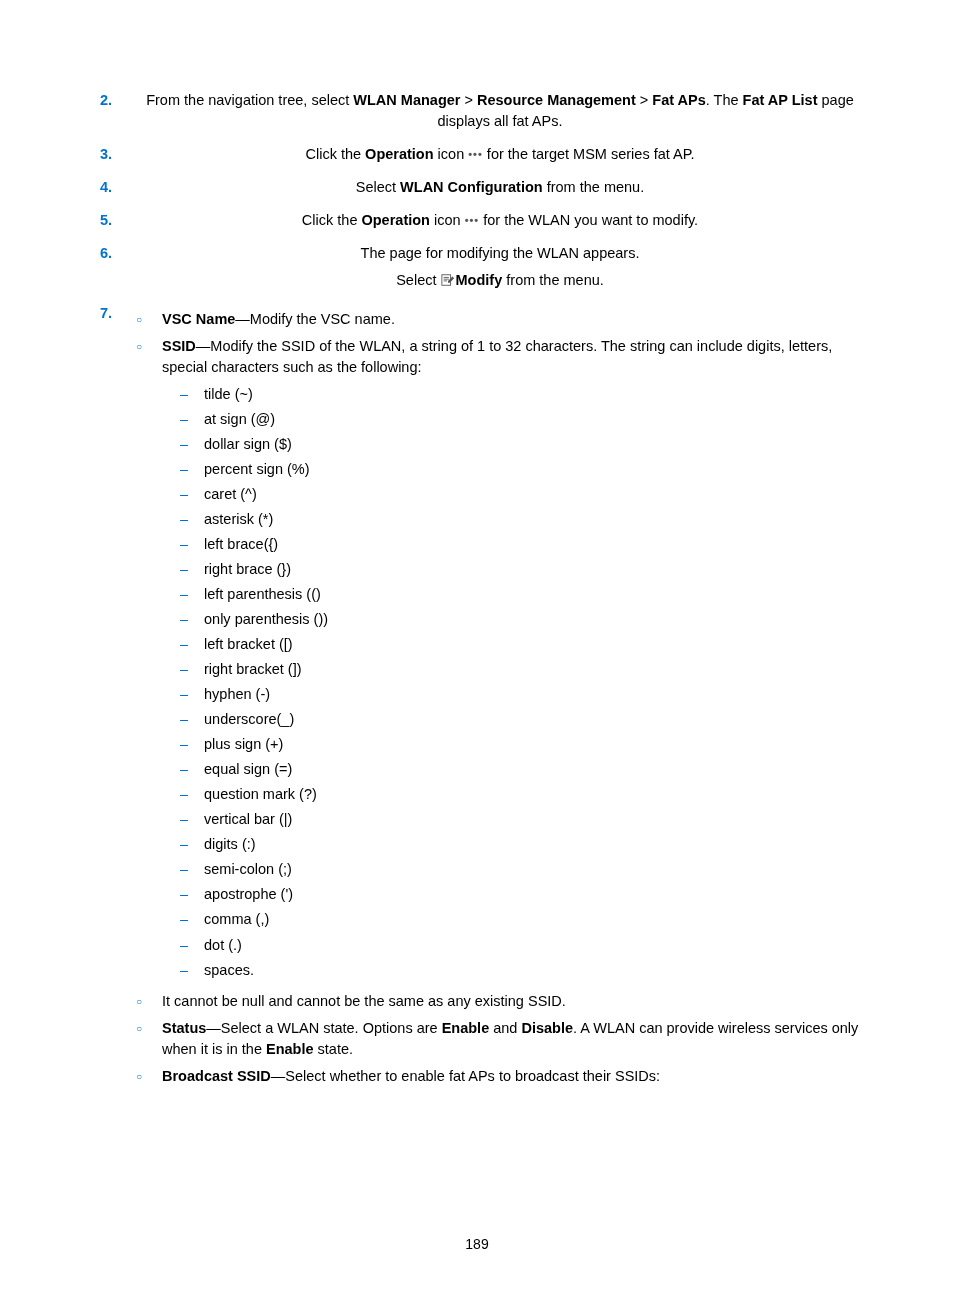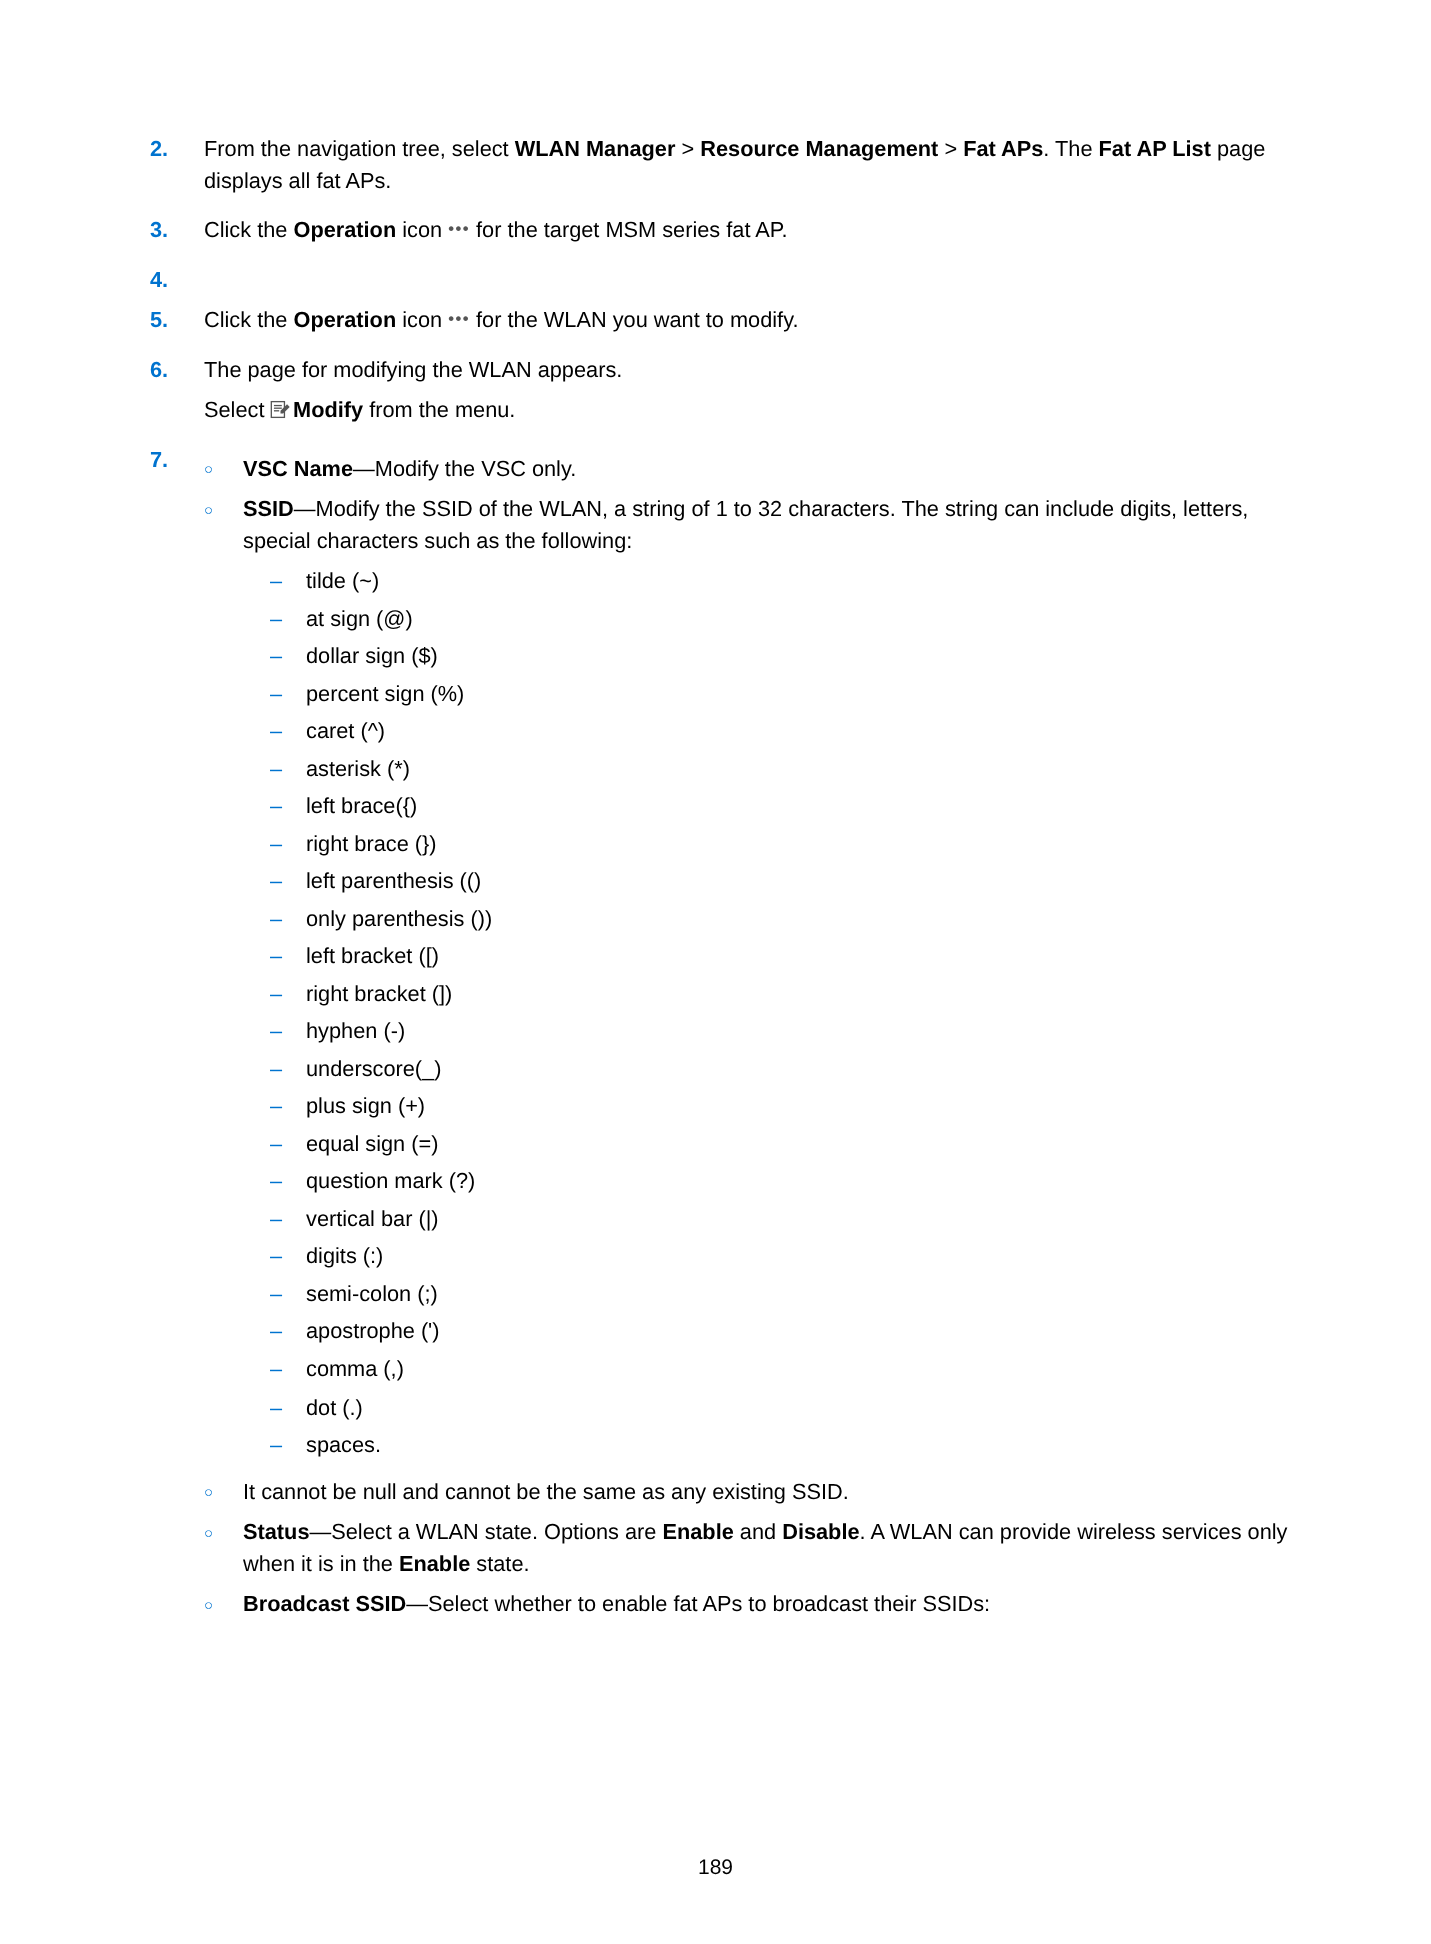--- a/index.html
+++ b/index.html
@@ -26,20 +26,21 @@
     width: 36px;
     flex-shrink: 0;
     color: #0073CF;
     font-weight: bold;
   }
   .ol-body {
     flex: 1;
   }
   .ol-body p {
     margin: 0 0 6px 0;
+    text-align: center;
   }
   .sub-circ {
     display: flex;
     margin: 6px 0;
     line-height: 1.45;
   }
   .sub-circ-bullet {
     width: 26px;
     flex-shrink: 0;
     color: #0073CF;
@@ -105,20 +106,23 @@
     <div class="ol-body">
       <p>
         <span>Click the </span><b>Operation</b><span> icon </span><span class="icon-dots">•••</span><span> for the target MSM series fat AP.</span>
       </p>
     </div>
   </div>
 
   <div class="ol-step">
     <div class="ol-num">4.</div>
     <div class="ol-body">
+      <p>
+        <span>Select </span><b>WLAN Configuration</b><span> from the menu.</span>
+      </p>
     </div>
   </div>
 
   <div class="ol-step">
     <div class="ol-num">5.</div>
     <div class="ol-body">
       <p>
         <span>Click the </span><b>Operation</b><span> icon </span><span class="icon-dots">•••</span><span> for the WLAN you want to modify.</span>
       </p>
     </div>
@@ -143,21 +147,21 @@
     </div>
   </div>
 
   <div class="ol-step">
     <div class="ol-num">7.</div>
     <div class="ol-body">
 
       <div class="sub-circ">
         <div class="sub-circ-bullet">○</div>
         <div class="sub-circ-body">
-          <b>VSC Name</b><span>—Modify the VSC only.</span>
+          <b>VSC Name</b><span>—Modify the VSC name.</span>
         </div>
       </div>
 
       <div class="sub-circ">
         <div class="sub-circ-bullet">○</div>
         <div class="sub-circ-body">
           <b>SSID</b><span>—Modify the SSID of the WLAN, a string of 1 to 32 characters. The string can include digits, letters, special characters such as the following:</span>
 
           <div id="dash-list" style="margin-top:6px; margin-left:18px;">
               <div class="dash-row">

